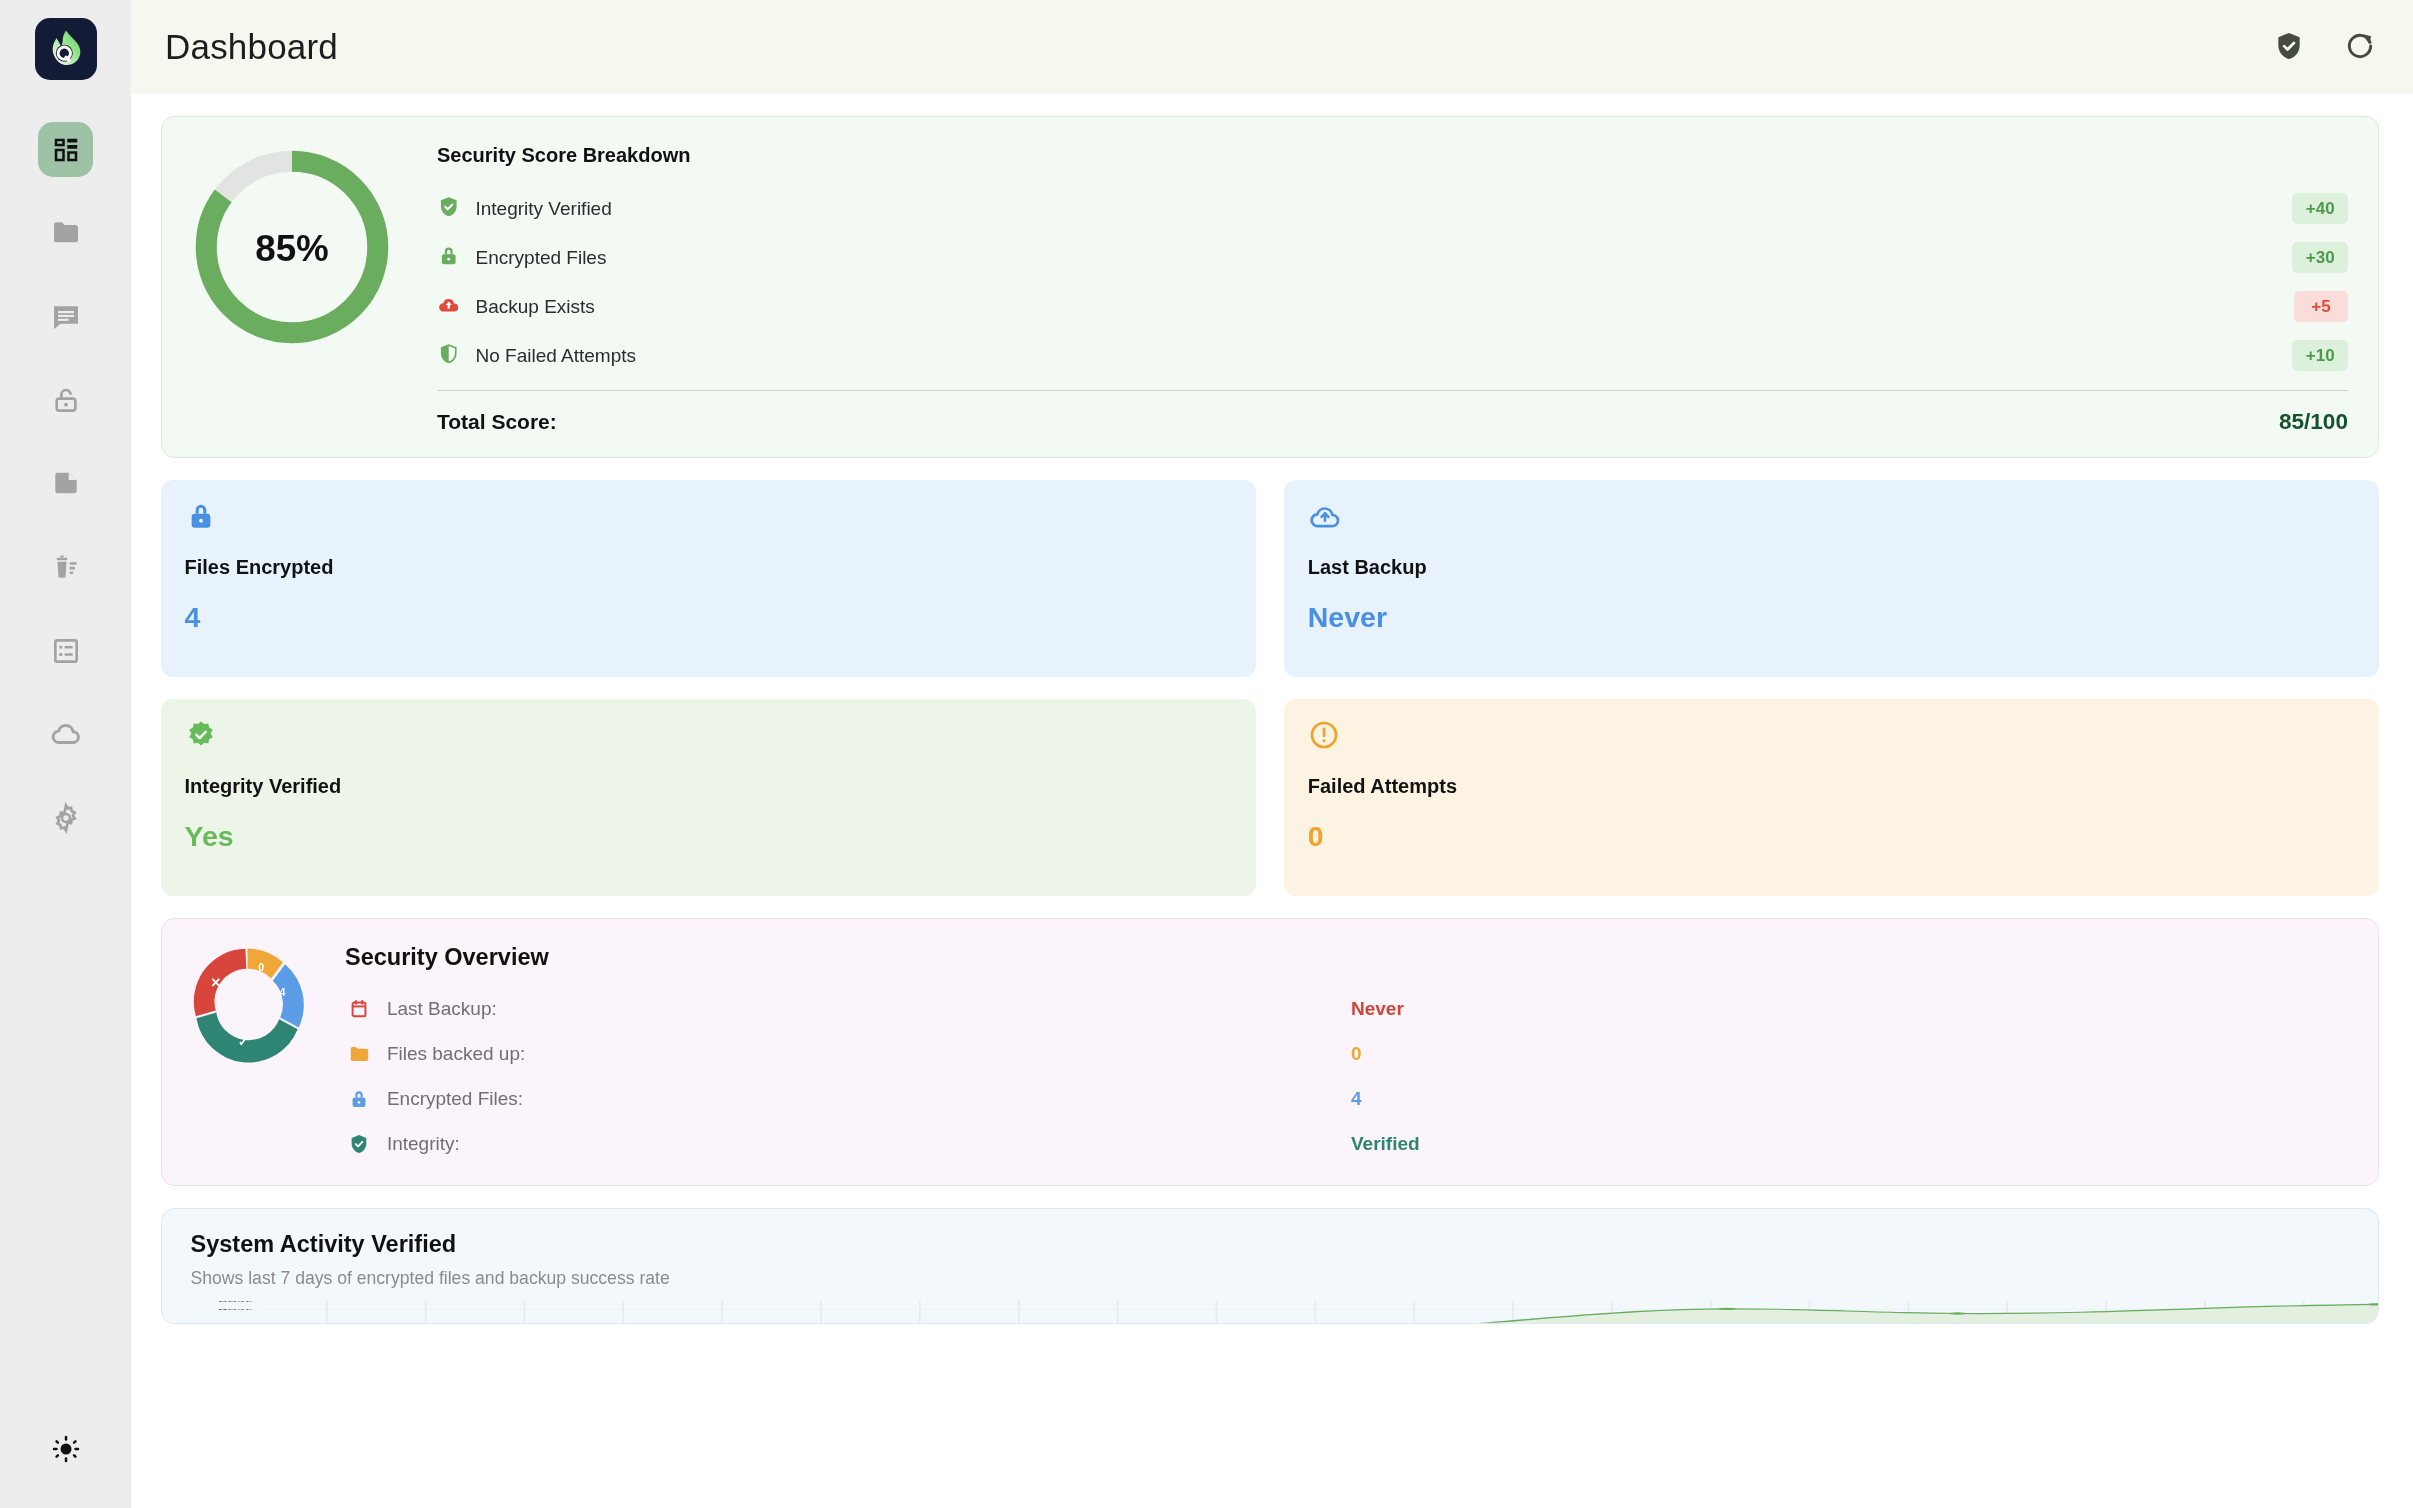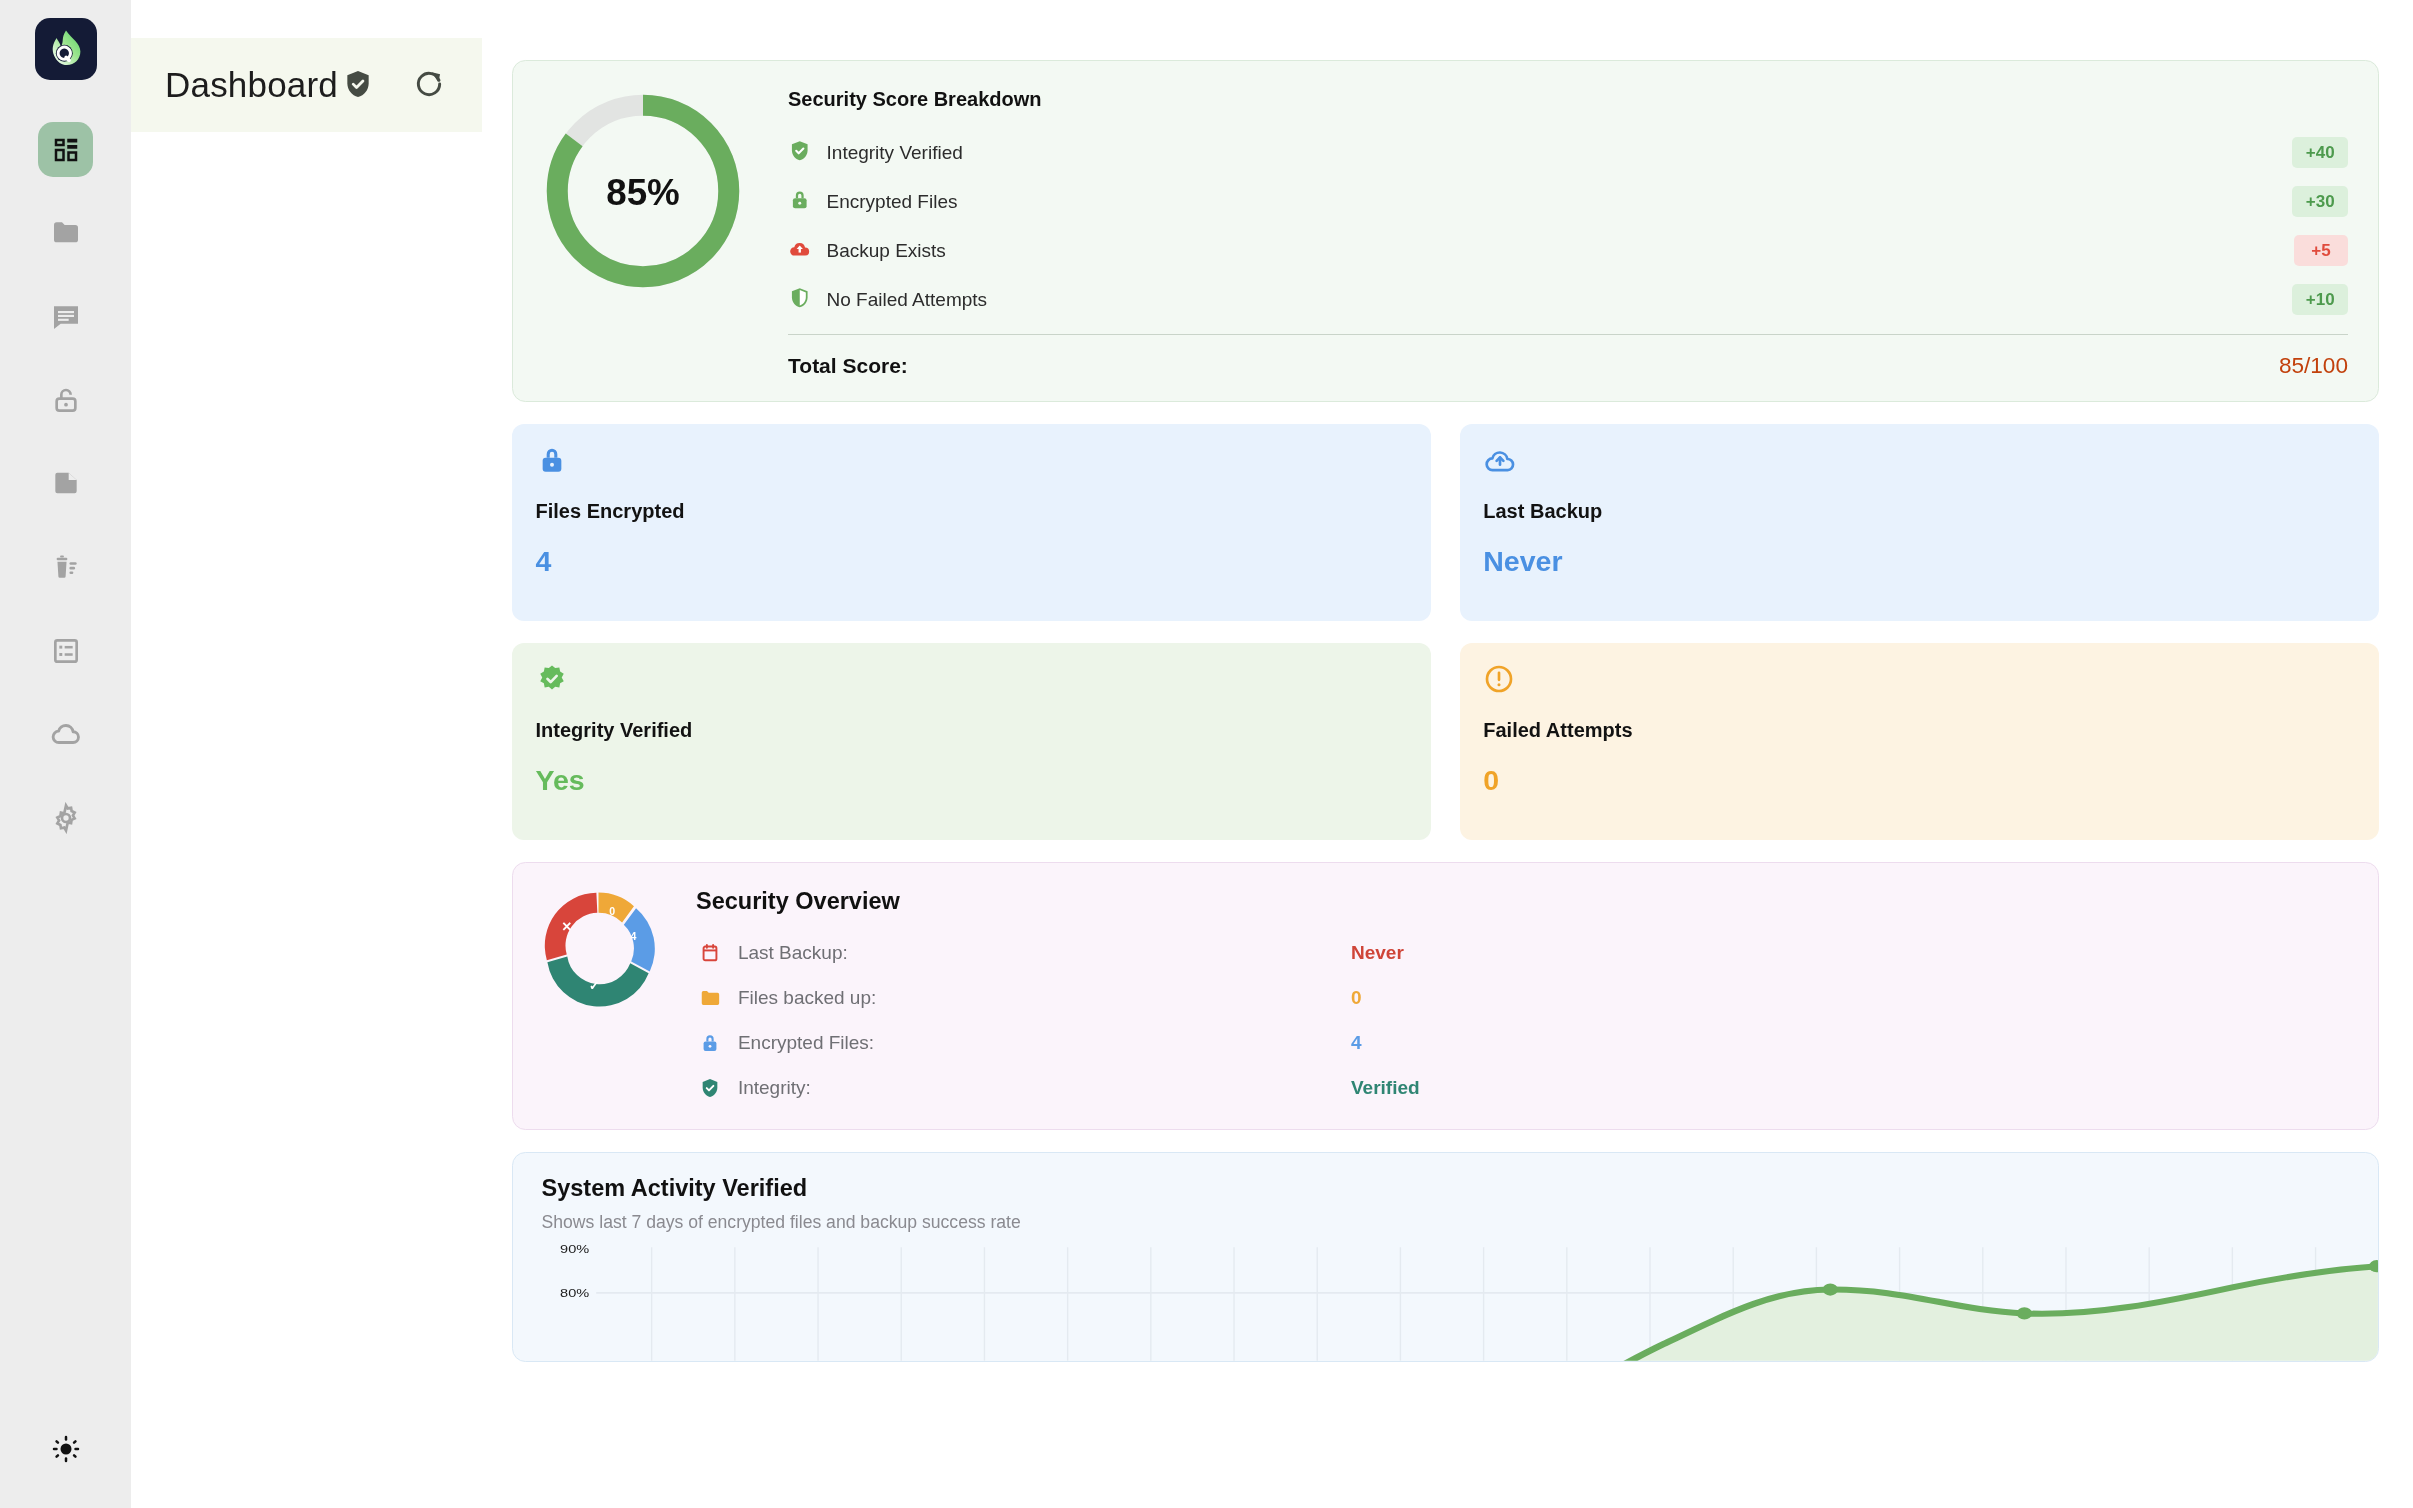--- a/index.html
+++ b/index.html
@@ -33,21 +33,21 @@
   .nav-item.active { background: #9dc2a6; }
   .nav-item svg { display: block; }
   .theme-toggle {
     position: absolute; left: 50%; transform: translateX(-50%);
     top: 1425px;
     width: 50px; height: 50px;
     display: flex; align-items: center; justify-content: center;
   }
 
   
-  .main { flex: 1 1 auto; height: 1324px; display: flex; flex-direction: row; overflow: hidden; margin-top: 38px; }
+  .main { flex: 1 1 auto; height: 1324px; display: flex; flex-direction: column; overflow: hidden; }
   .topbar {
     height: 94px; flex: 0 0 94px;
     background: #f5f8ee;
     display: flex; align-items: center;
     padding: 0 34px 0 34px;
   }
   .page-title {
     font-size: 35px; font-weight: 400; color: #1d1d1d;
     letter-spacing: 0.2px;
   }
@@ -78,21 +78,21 @@
   .score-row .label { font-size: 19px; color: #2c2c2c; }
   .badge {
     margin-left: auto; font-size: 17px; font-weight: 700;
     padding: 5.9px 13.4px; border-radius: 5px; min-width: 54px; text-align: center;
   }
   .badge.pos { background: #dcf0dc; color: #4d9a4d; }
   .badge.neg { background: #fadddb; color: #e04b3c; }
   .score-divider { height: 0.8px; background: #c9d4c9; margin: 10px 0 0 0; }
   .total-row { display: flex; align-items: center; margin-top: 18.4px; }
   .total-label { font-size: 21px; font-weight: 700; color: #111; }
-  .total-value { margin-left: auto; font-size: 22.6px; font-weight: 400; color: #c2410c; }
+  .total-value { margin-left: auto; font-size: 22.6px; font-weight: 700; color: #14532d; }
 
   
   .stat-grid {
     display: grid; grid-template-columns: 1fr 1fr; gap: 22px 28.5px;
     flex: 0 0 auto;
   }
   .stat-card {
     border-radius: 12px; padding: 20px 23.5px;
     height: 197px;
     display: flex; flex-direction: column;

